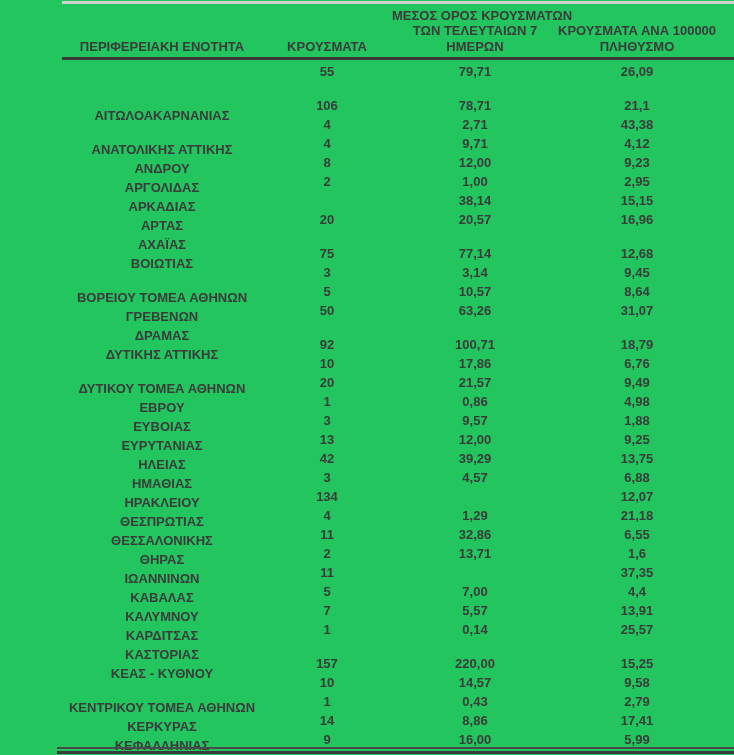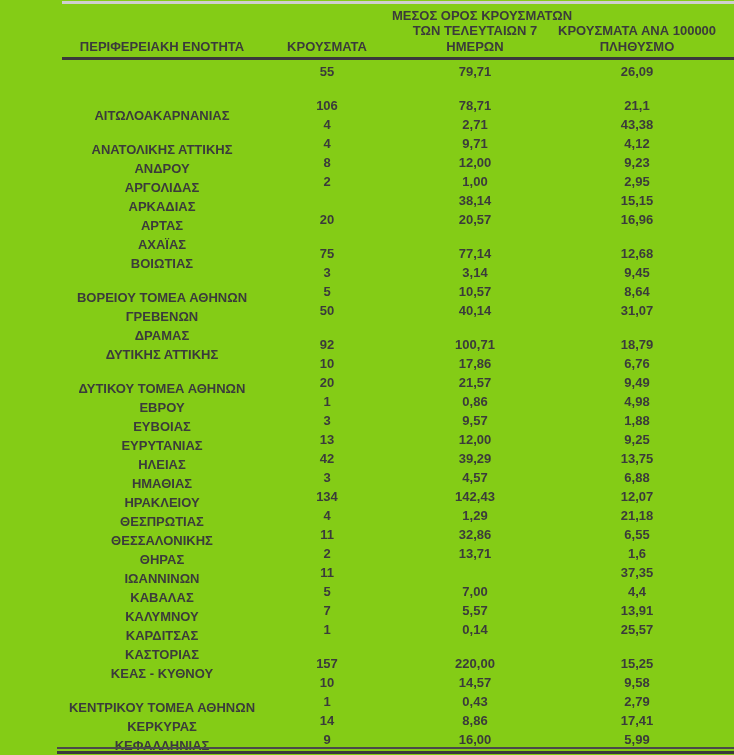--- a/index.html
+++ b/index.html
@@ -5,21 +5,21 @@
   html, body { margin: 0; padding: 0; }
   body {
     width: 734px; height: 755px;
     background: #ffffff;
     overflow: hidden;
     font-family: "Liberation Sans", sans-serif;
   }
   .page {
     position: relative;
     width: 734px; height: 755px;
-    background: #84cc16;
+    background: #22c55e;
     color: #3b3b3b;
     font-weight: bold;
     font-size: 13px;
   }
   .top-strip {
     position: absolute;
     left: 62px; top: 1px;
     width: 672px; height: 3px;
     background: #cfcfcf;
   }
@@ -138,21 +138,21 @@
       </div>
       <div class="trow">
         <div class="cell c1">ΔΡΑΜΑΣ</div>
         <div class="cell c2">5</div>
         <div class="cell c3">10,57</div>
         <div class="cell c4">8,64</div>
       </div>
       <div class="trow">
         <div class="cell c1">ΔΥΤΙΚΗΣ ΑΤΤΙΚΗΣ</div>
         <div class="cell c2">50</div>
-        <div class="cell c3">40,14</div>
+        <div class="cell c3">63,26</div>
         <div class="cell c4">31,07</div>
       </div>
       <div class="tgap"></div>
       <div class="trow">
         <div class="cell c1">ΔΥΤΙΚΟΥ ΤΟΜΕΑ ΑΘΗΝΩΝ</div>
         <div class="cell c2">92</div>
         <div class="cell c3">100,71</div>
         <div class="cell c4">18,79</div>
       </div>
       <div class="trow">
@@ -193,21 +193,20 @@
       </div>
       <div class="trow">
         <div class="cell c1">ΘΕΣΠΡΩΤΙΑΣ</div>
         <div class="cell c2">3</div>
         <div class="cell c3">4,57</div>
         <div class="cell c4">6,88</div>
       </div>
       <div class="trow">
         <div class="cell c1">ΘΕΣΣΑΛΟΝΙΚΗΣ</div>
         <div class="cell c2">134</div>
-        <div class="cell c3">142,43</div>
         <div class="cell c4">12,07</div>
       </div>
       <div class="trow">
         <div class="cell c1">ΘΗΡΑΣ</div>
         <div class="cell c2">4</div>
         <div class="cell c3">1,29</div>
         <div class="cell c4">21,18</div>
       </div>
       <div class="trow">
         <div class="cell c1">ΙΩΑΝΝΙΝΩΝ</div>

